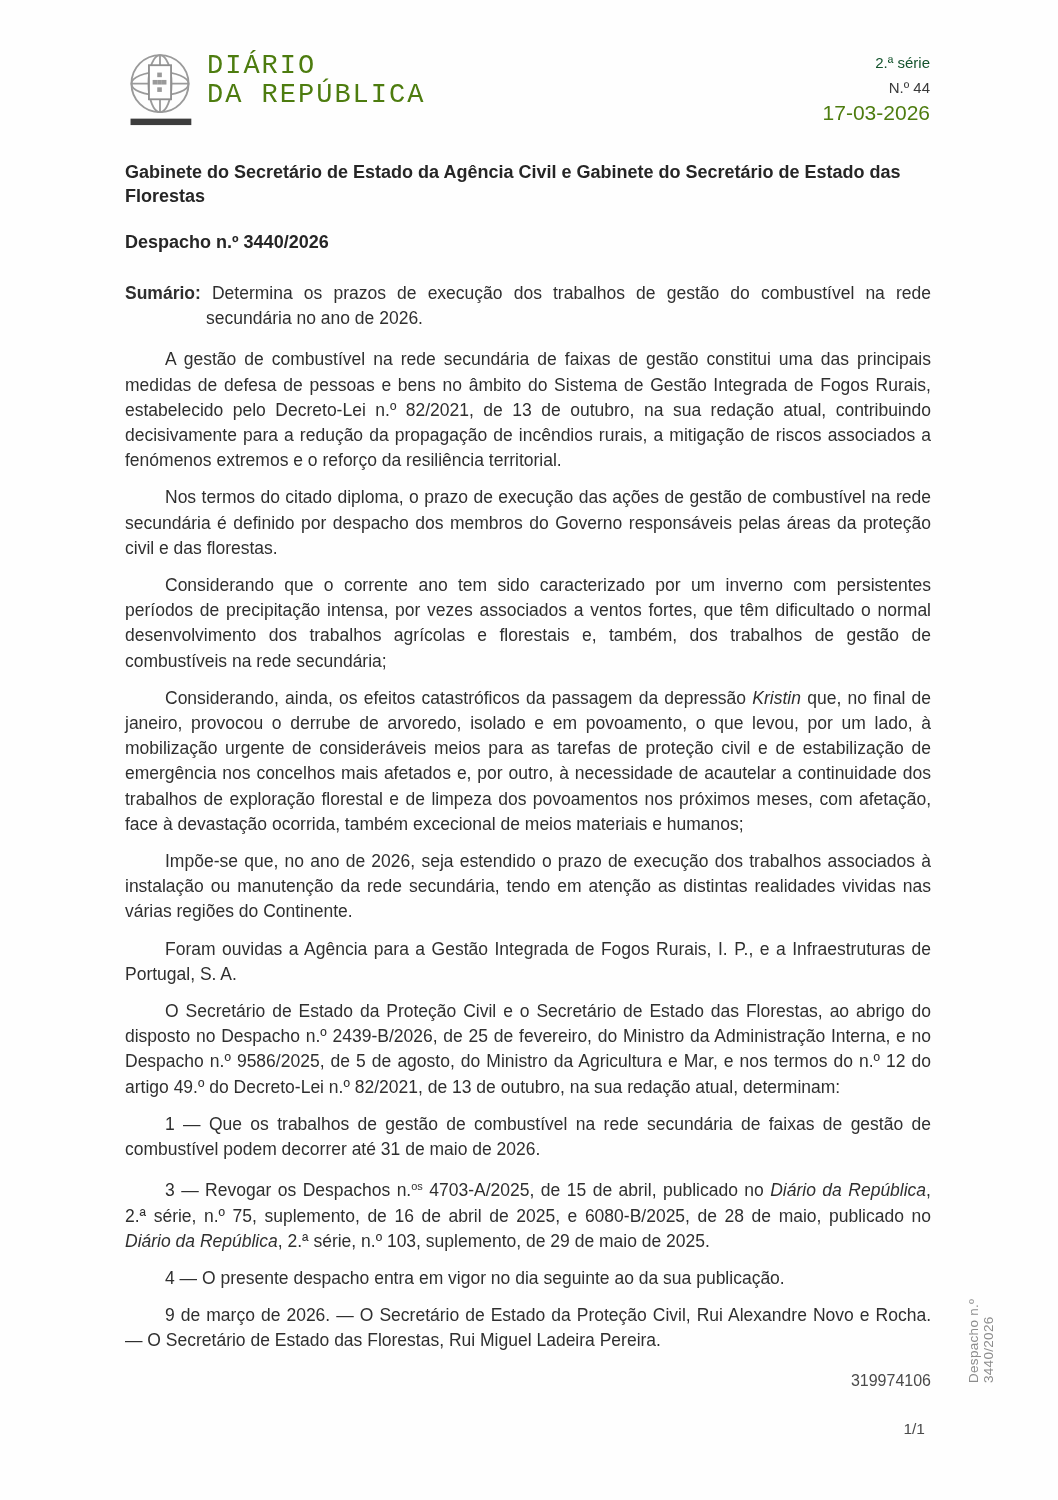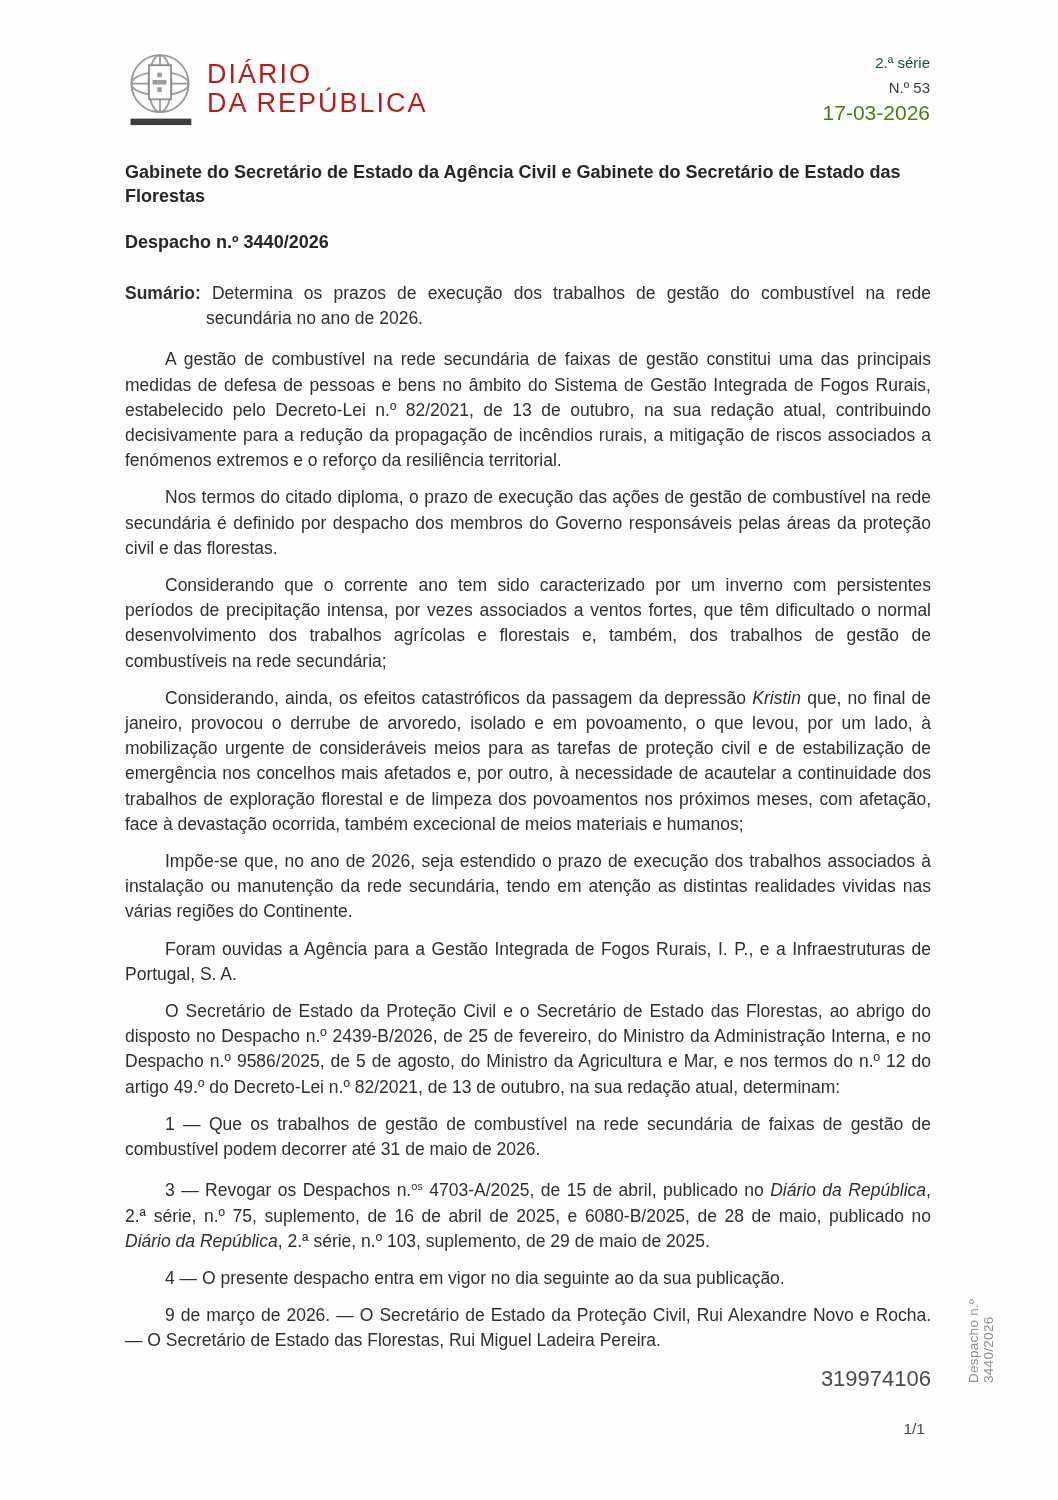--- a/index.html
+++ b/index.html
@@ -16,23 +16,23 @@
     color: #2f2f2f;
     overflow: hidden;
   }
 
   
   .masthead { position: absolute; top: 0; left: 0; width: 100%; height: 150px; }
   .logo-block { position: absolute; left: 125px; top: 52px; display: flex; align-items: flex-start; }
   .logo-emblem { width: 70px; }
   .logo-text {
     margin-left: 12px;
-    margin-top: 8px;
-    font-family: Liberation Sans, sans-serif;
-    color: #b91c1c;
+    margin-top: 0;
+    font-family: Liberation Mono, monospace;
+    color: #4d7c0f;
     font-size: 27px;
     line-height: 29px;
     letter-spacing: 2px;
     font-weight: 400;
   }
   .meta-block {
     position: absolute;
     right: 128px;
     top: 50px;
     text-align: right;
@@ -81,23 +81,23 @@
     padding-left: 81px;
     text-indent: -81px;
     margin-bottom: 16px !important;
   }
   .summary .label { font-weight: bold; }
   .indent { text-indent: 40px; }
   .italic { font-style: italic; }
   sup.ord { font-size: 11px; vertical-align: 6px; }
   .reg-number {
     text-align: right;
-    font-size: 22px;
+    font-size: 16px;
     color: #4a4a4a;
-    margin-top: 12px;
+    margin-top: 18px;
   }
 
   
   .side-label {
     position: absolute;
     right: 62px;
     top: 1238px;
     height: 145px;
     display: flex;
     align-items: center;
@@ -141,21 +141,21 @@
         </g>
         <rect x="6" y="72" width="66" height="7" fill="#3d3d3d"></rect>
       </svg>
       <div class="logo-text">
         <div>DIÁRIO</div>
         <div>DA REPÚBLICA</div>
       </div>
     </div>
     <div class="meta-block">
       <div class="meta-series">2.ª série</div>
-      <div class="meta-number">N.º 53</div>
+      <div class="meta-number">N.º 44</div>
       <div class="meta-date">17-03-2026</div>
     </div>
   </header>
 
   <main class="content">
     <h2>Gabinete do Secretário de Estado da Agência Civil e Gabinete do Secretário de Estado das Florestas</h2>
     <h3>Despacho n.º 3440/2026</h3>
 
     <p class="summary"><span class="label">Sumário:</span> <span>Determina os prazos de execução dos trabalhos de gestão do combustível na rede secundária no ano de 2026.</span></p>
 

